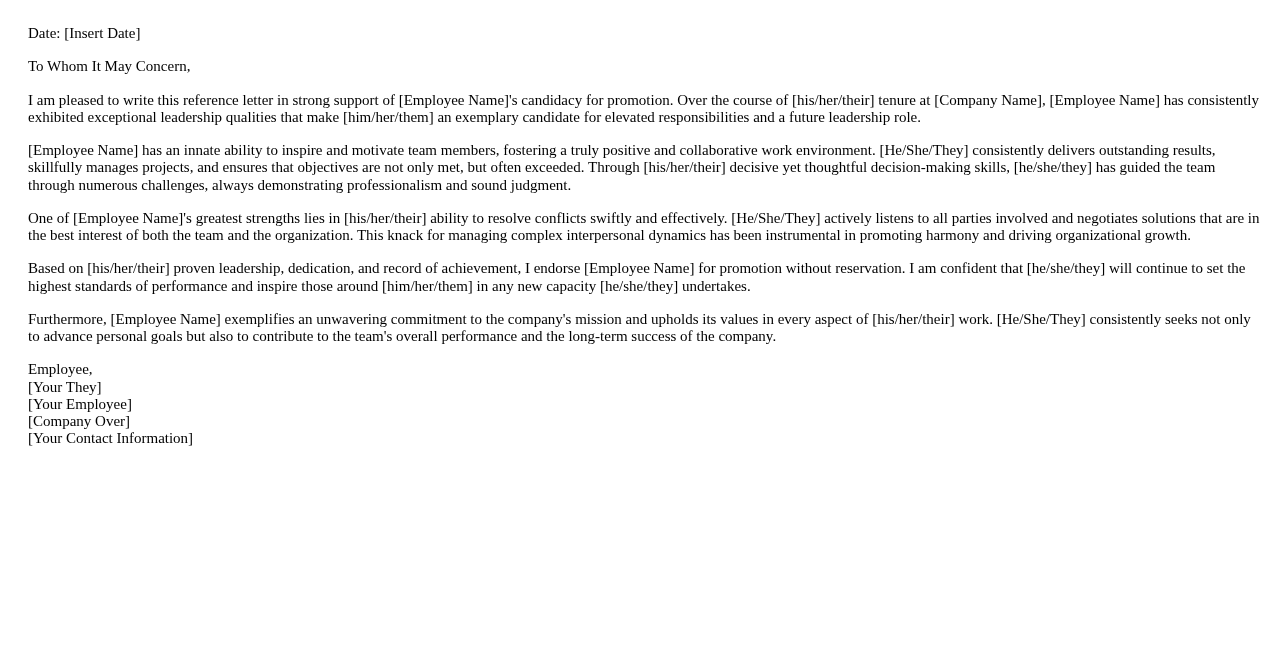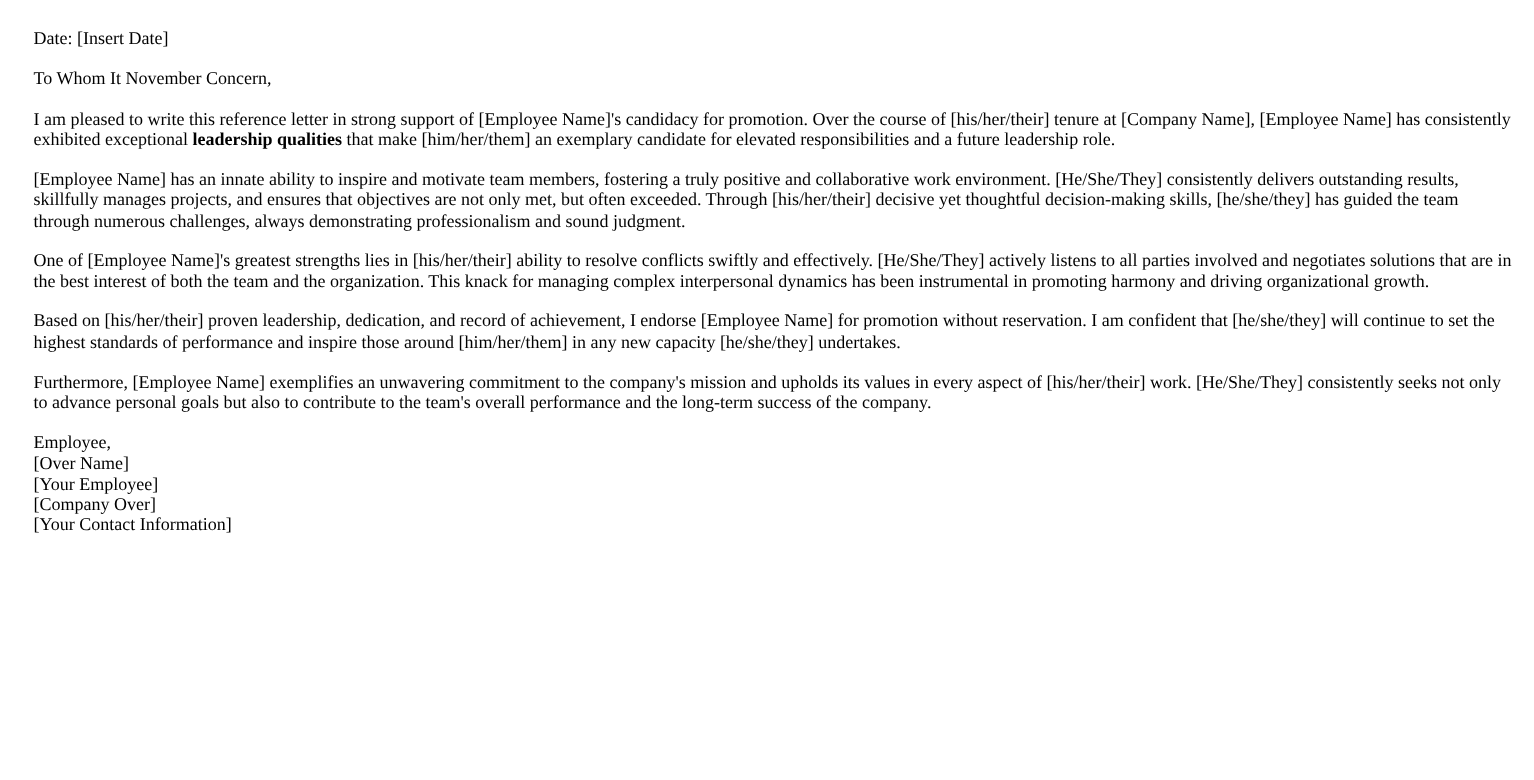--- a/index.html
+++ b/index.html
@@ -25,46 +25,46 @@
   .document p {
     margin: 0 0 16px 0;
   }
   .document p:last-child {
     margin-bottom: 0;
   }
   .signature span {
     display: block;
   }
   strong {
-    font-weight: bold;
+    font-weight: normal;
   }
 </style>
 </head>
 <body>
 
 <div class="page">
   <div class="document">
 
     <p>Date: [Insert Date]</p>
 
-    <p>To Whom It November Concern,</p>
+    <p>To Whom It May Concern,</p>
 
     <p><span>I am pleased to write this reference letter in strong support of [Employee Name]'s candidacy for promotion. Over the course of [his/her/their] tenure at [Company Name], [Employee Name] has consistently exhibited exceptional </span><strong>leadership qualities</strong><span> that make [him/her/them] an exemplary candidate for elevated responsibilities and a future leadership role.</span></p>
 
     <p>[Employee Name] has an innate ability to inspire and motivate team members, fostering a truly positive and collaborative work environment. [He/She/They] consistently delivers outstanding results, skillfully manages projects, and ensures that objectives are not only met, but often exceeded. Through [his/her/their] decisive yet thoughtful decision-making skills, [he/she/they] has guided the team through numerous challenges, always demonstrating professionalism and sound judgment.</p>
 
     <p>One of [Employee Name]'s greatest strengths lies in [his/her/their] ability to resolve conflicts swiftly and effectively. [He/She/They] actively listens to all parties involved and negotiates solutions that are in the best interest of both the team and the organization. This knack for managing complex interpersonal dynamics has been instrumental in promoting harmony and driving organizational growth.</p>
 
     <p>Based on [his/her/their] proven leadership, dedication, and record of achievement, I endorse [Employee Name] for promotion without reservation. I am confident that [he/she/they] will continue to set the highest standards of performance and inspire those around [him/her/them] in any new capacity [he/she/they] undertakes.</p>
 
     <p>Furthermore, [Employee Name] exemplifies an unwavering commitment to the company's mission and upholds its values in every aspect of [his/her/their] work. [He/She/They] consistently seeks not only to advance personal goals but also to contribute to the team's overall performance and the long-term success of the company.</p>
 
 
     <p class="signature">
       <span>Employee,</span>
-      <span>[Over Name]</span>
+      <span>[Your They]</span>
       <span>[Your Employee]</span>
       <span>[Company Over]</span>
       <span>[Your Contact Information]</span>
     </p>
 
   </div>
 </div>
 
 </body></html>

